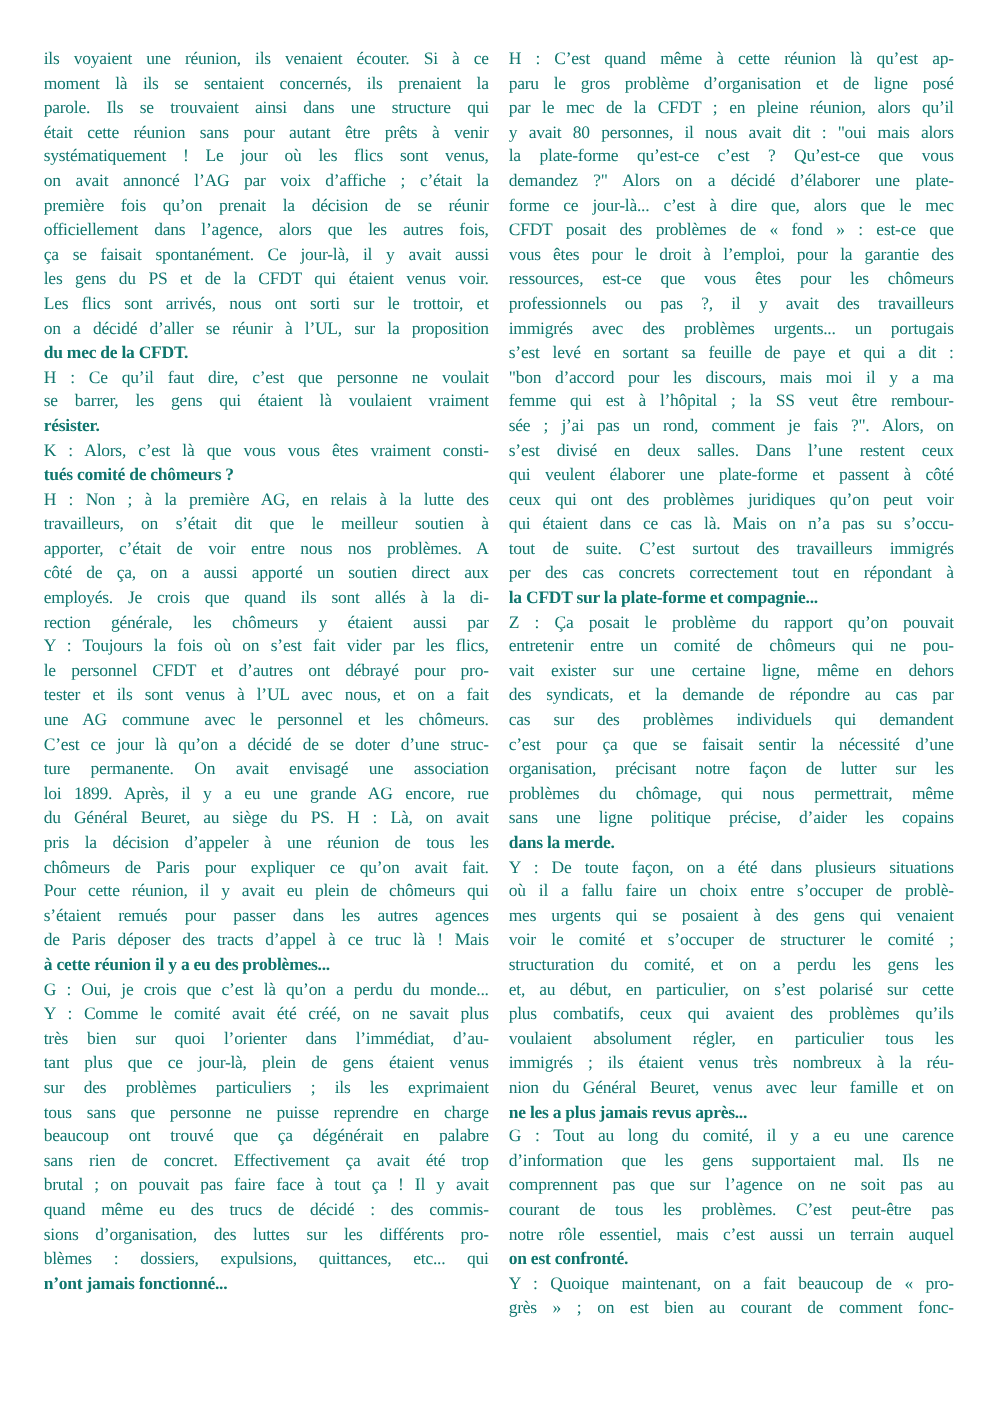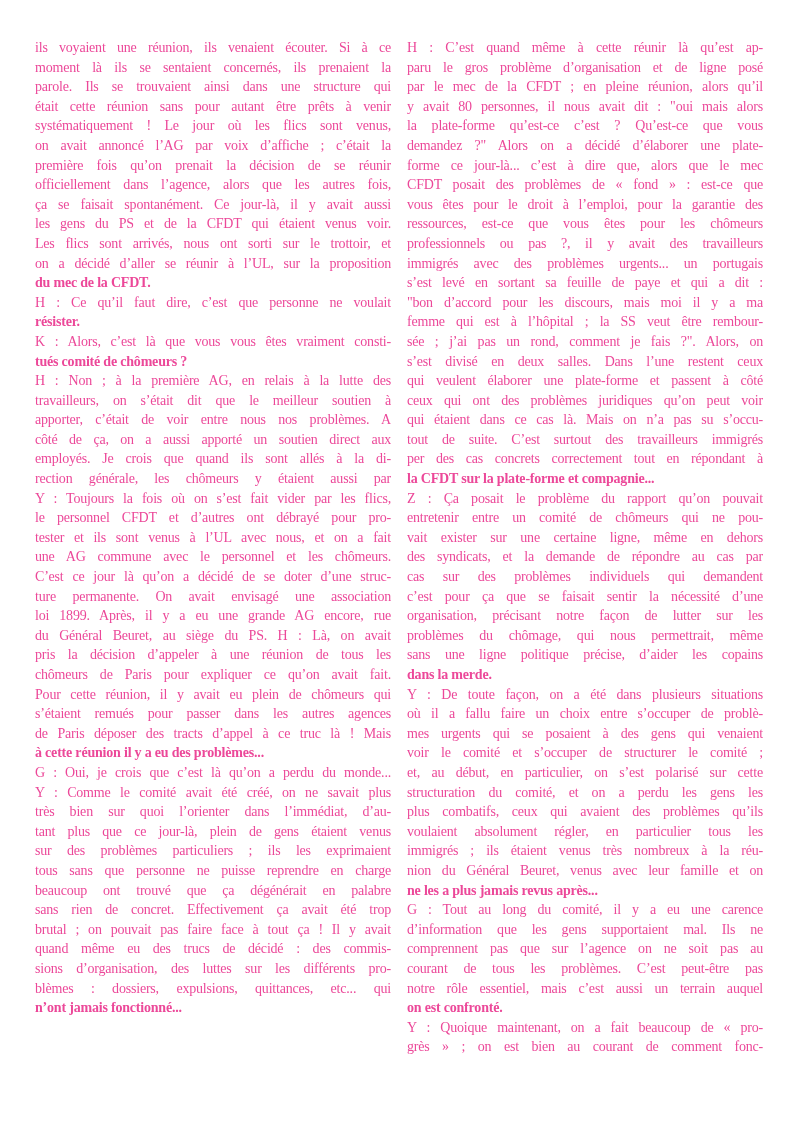--- a/index.html
+++ b/index.html
@@ -10,21 +10,21 @@
   .page {
     position: relative;
     width: 794px;
     height: 1123px;
     box-sizing: border-box;
     background: #ffffff;
     padding: 38px 31px 0 35px;
     font-family: "Liberation Serif", "DejaVu Serif", serif;
     font-size: 14px;
     letter-spacing: -0.2px;
-    color: #ec4899;
+    color: #0f766e;
     overflow: hidden;
   }
   .columns {
     display: flex;
     gap: 16px;
   }
   .column {
     width: 356px;
     flex: 0 0 356px;
   }
@@ -60,20 +60,21 @@
           <div class="line">première fois qu’on prenait la décision de se réunir</div>
           <div class="line">officiellement dans l’agence, alors que les autres fois,</div>
           <div class="line">ça se faisait spontanément. Ce jour-là, il y avait aussi</div>
           <div class="line">les gens du PS et de la CFDT qui étaient venus voir.</div>
           <div class="line">Les flics sont arrivés, nous ont sorti sur le trottoir, et</div>
           <div class="line">on a décidé d’aller se réunir à l’UL, sur la proposition</div>
           <div class="line last">du mec de la CFDT.</div>
         </div>
         <div class="paragraph">
           <div class="line">H : Ce qu’il faut dire, c’est que personne ne voulait</div>
+          <div class="line">se barrer, les gens qui étaient là voulaient vraiment</div>
           <div class="line last">résister.</div>
         </div>
         <div class="paragraph">
           <div class="line">K : Alors, c’est là que vous vous êtes vraiment consti-</div>
           <div class="line last">tués comité de chômeurs ?</div>
         </div>
         <div class="paragraph">
           <div class="line">H : Non ; à la première AG, en relais à la lutte des</div>
           <div class="line">travailleurs, on s’était dit que le meilleur soutien à</div>
           <div class="line">apporter, c’était de voir entre nous nos problèmes. A</div>
@@ -110,21 +111,21 @@
           <div class="line">sans rien de concret. Effectivement ça avait été trop</div>
           <div class="line">brutal ; on pouvait pas faire face à tout ça ! Il y avait</div>
           <div class="line">quand même eu des trucs de décidé : des commis-</div>
           <div class="line">sions d’organisation, des luttes sur les différents pro-</div>
           <div class="line">blèmes : dossiers, expulsions, quittances, etc... qui</div>
           <div class="line last">n’ont jamais fonctionné...</div>
         </div>
       </div>
       <div class="column">
         <div class="paragraph">
-          <div class="line">H : C’est quand même à cette réunir là qu’est ap-</div>
+          <div class="line">H : C’est quand même à cette réunion là qu’est ap-</div>
           <div class="line">paru le gros problème d’organisation et de ligne posé</div>
           <div class="line">par le mec de la CFDT ; en pleine réunion, alors qu’il</div>
           <div class="line">y avait 80 personnes, il nous avait dit : "oui mais alors</div>
           <div class="line">la plate-forme qu’est-ce c’est ? Qu’est-ce que vous</div>
           <div class="line">demandez ?" Alors on a décidé d’élaborer une plate-</div>
           <div class="line">forme ce jour-là... c’est à dire que, alors que le mec</div>
           <div class="line">CFDT posait des problèmes de « fond » : est-ce que</div>
           <div class="line">vous êtes pour le droit à l’emploi, pour la garantie des</div>
           <div class="line">ressources, est-ce que vous êtes pour les chômeurs</div>
           <div class="line">professionnels ou pas ?, il y avait des travailleurs</div>
@@ -151,22 +152,22 @@
           <div class="line">organisation, précisant notre façon de lutter sur les</div>
           <div class="line">problèmes du chômage, qui nous permettrait, même</div>
           <div class="line">sans une ligne politique précise, d’aider les copains</div>
           <div class="line last">dans la merde.</div>
         </div>
         <div class="paragraph">
           <div class="line">Y : De toute façon, on a été dans plusieurs situations</div>
           <div class="line">où il a fallu faire un choix entre s’occuper de problè-</div>
           <div class="line">mes urgents qui se posaient à des gens qui venaient</div>
           <div class="line">voir le comité et s’occuper de structurer le comité ;</div>
+          <div class="line">structuration du comité, et on a perdu les gens les</div>
           <div class="line">et, au début, en particulier, on s’est polarisé sur cette</div>
-          <div class="line">structuration du comité, et on a perdu les gens les</div>
           <div class="line">plus combatifs, ceux qui avaient des problèmes qu’ils</div>
           <div class="line">voulaient absolument régler, en particulier tous les</div>
           <div class="line">immigrés ; ils étaient venus très nombreux à la réu-</div>
           <div class="line">nion du Général Beuret, venus avec leur famille et on</div>
           <div class="line last">ne les a plus jamais revus après...</div>
         </div>
         <div class="paragraph">
           <div class="line">G : Tout au long du comité, il y a eu une carence</div>
           <div class="line">d’information que les gens supportaient mal. Ils ne</div>
           <div class="line">comprennent pas que sur l’agence on ne soit pas au</div>

